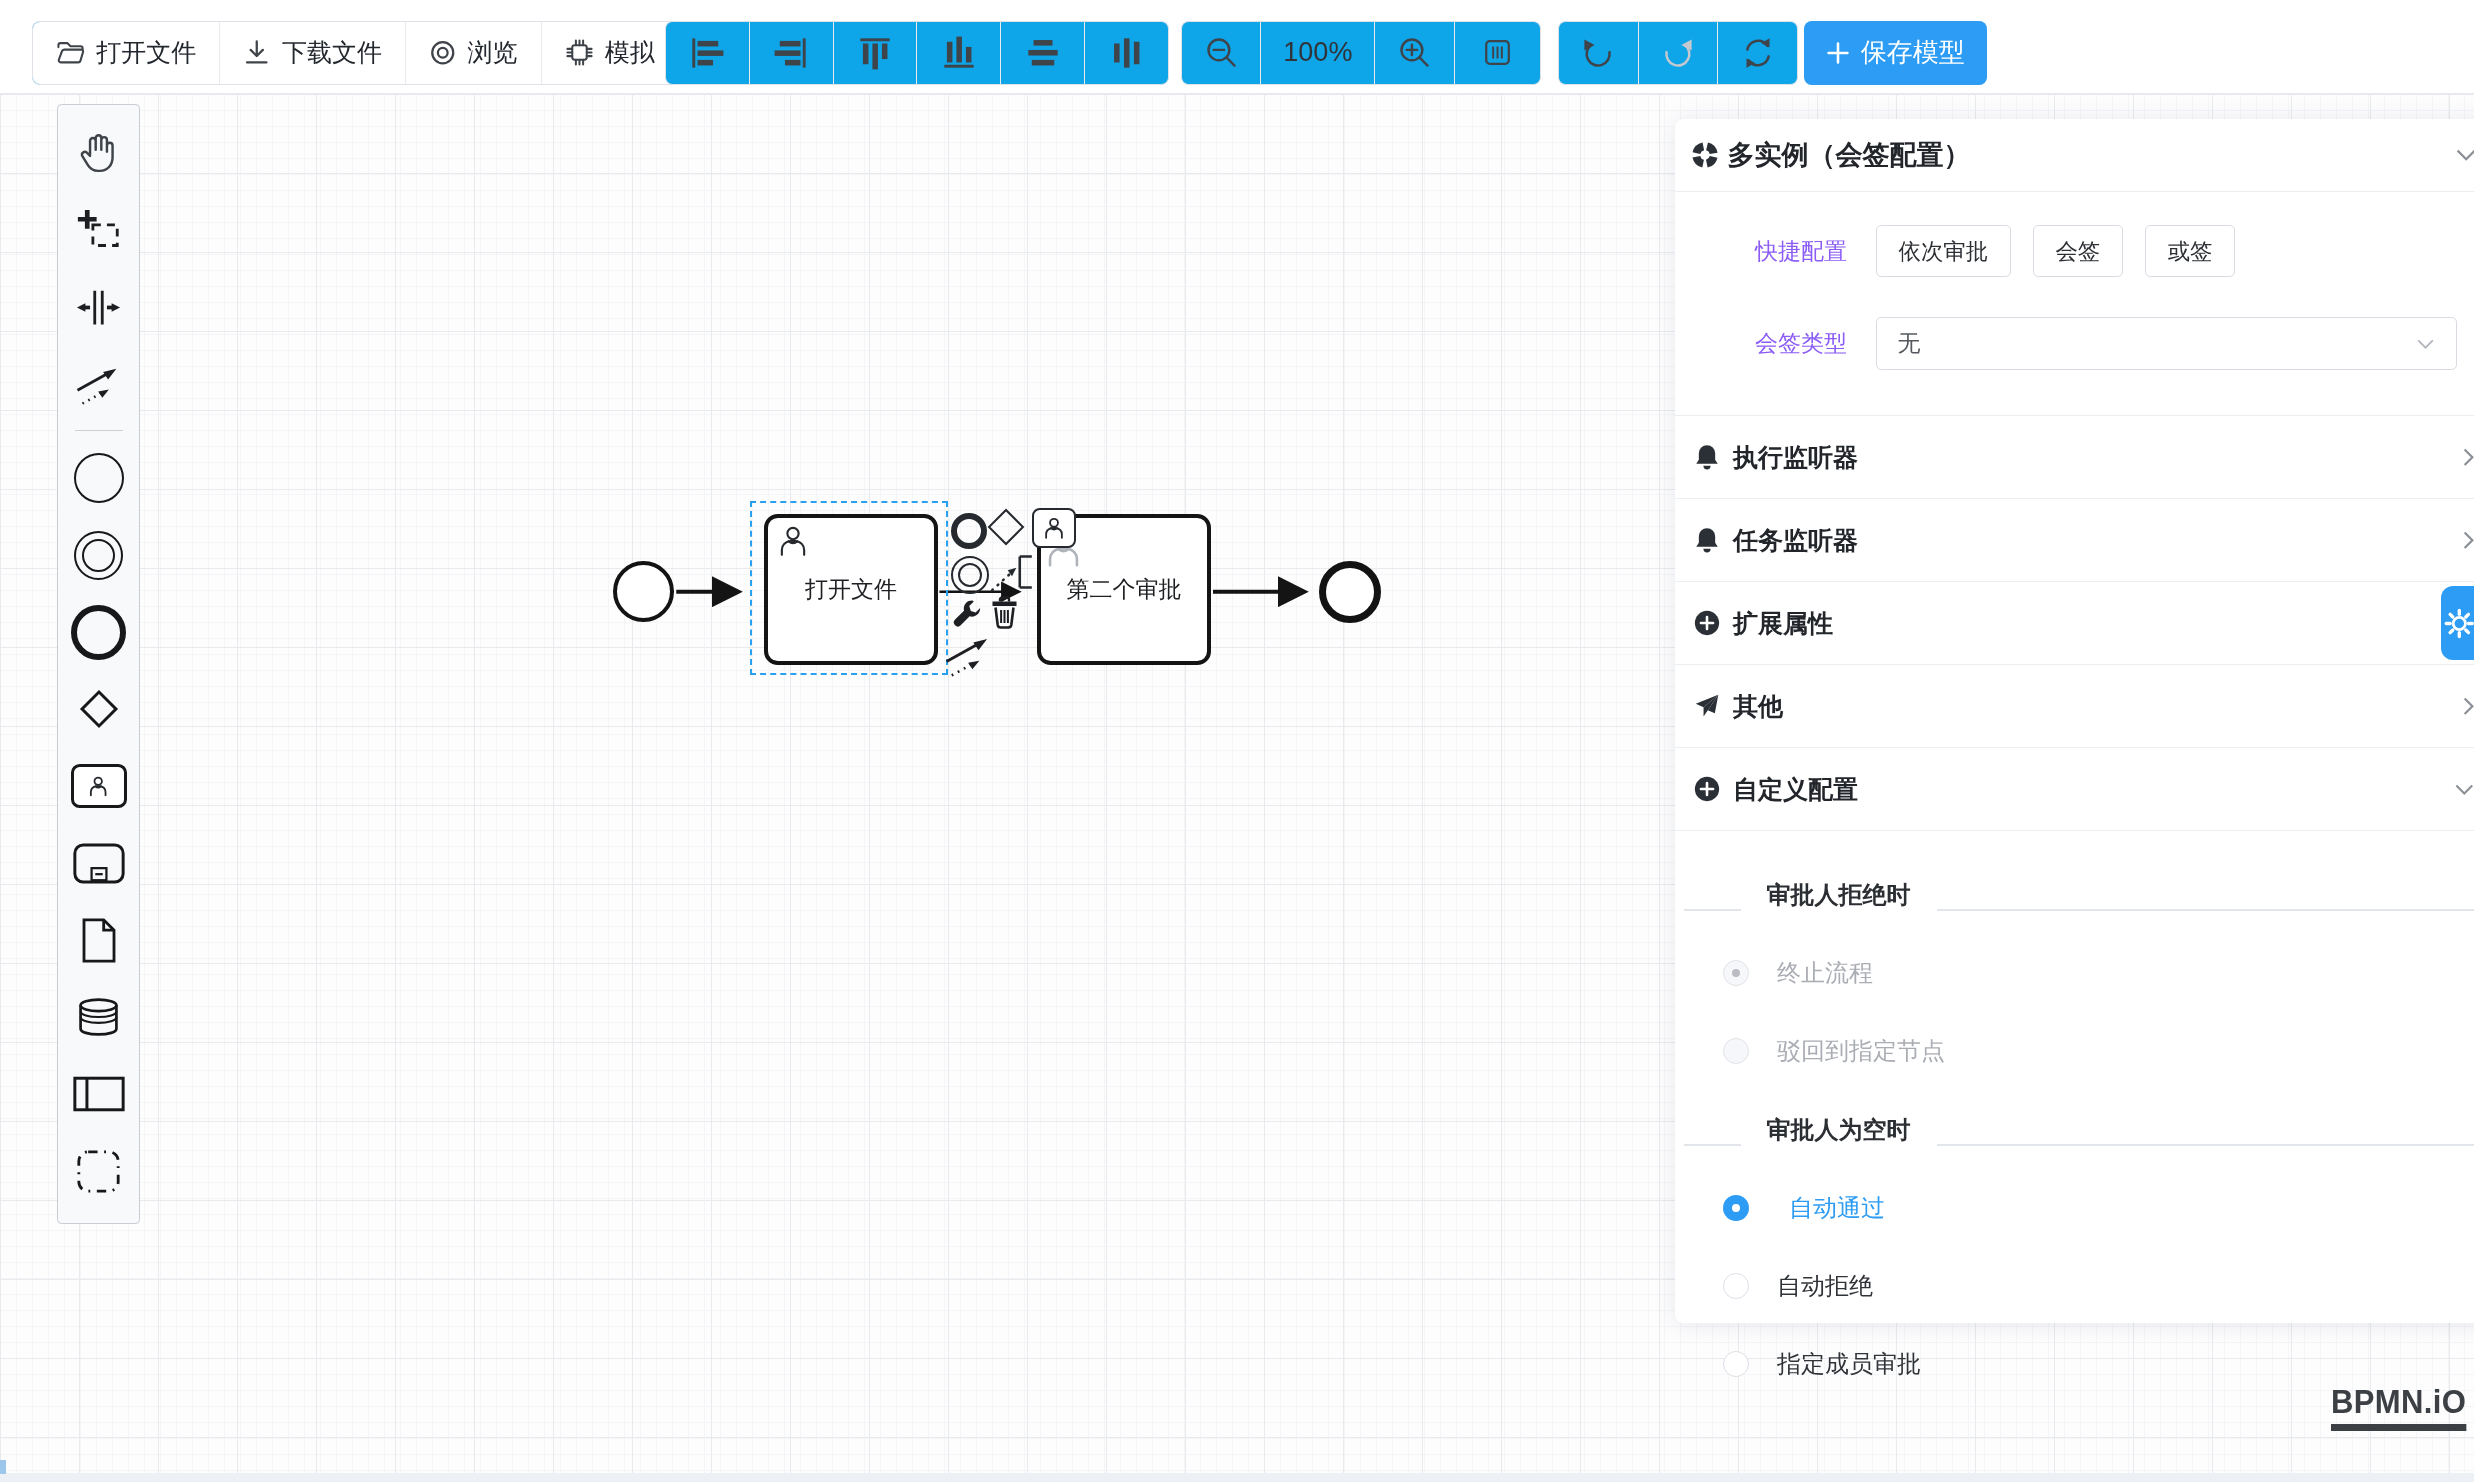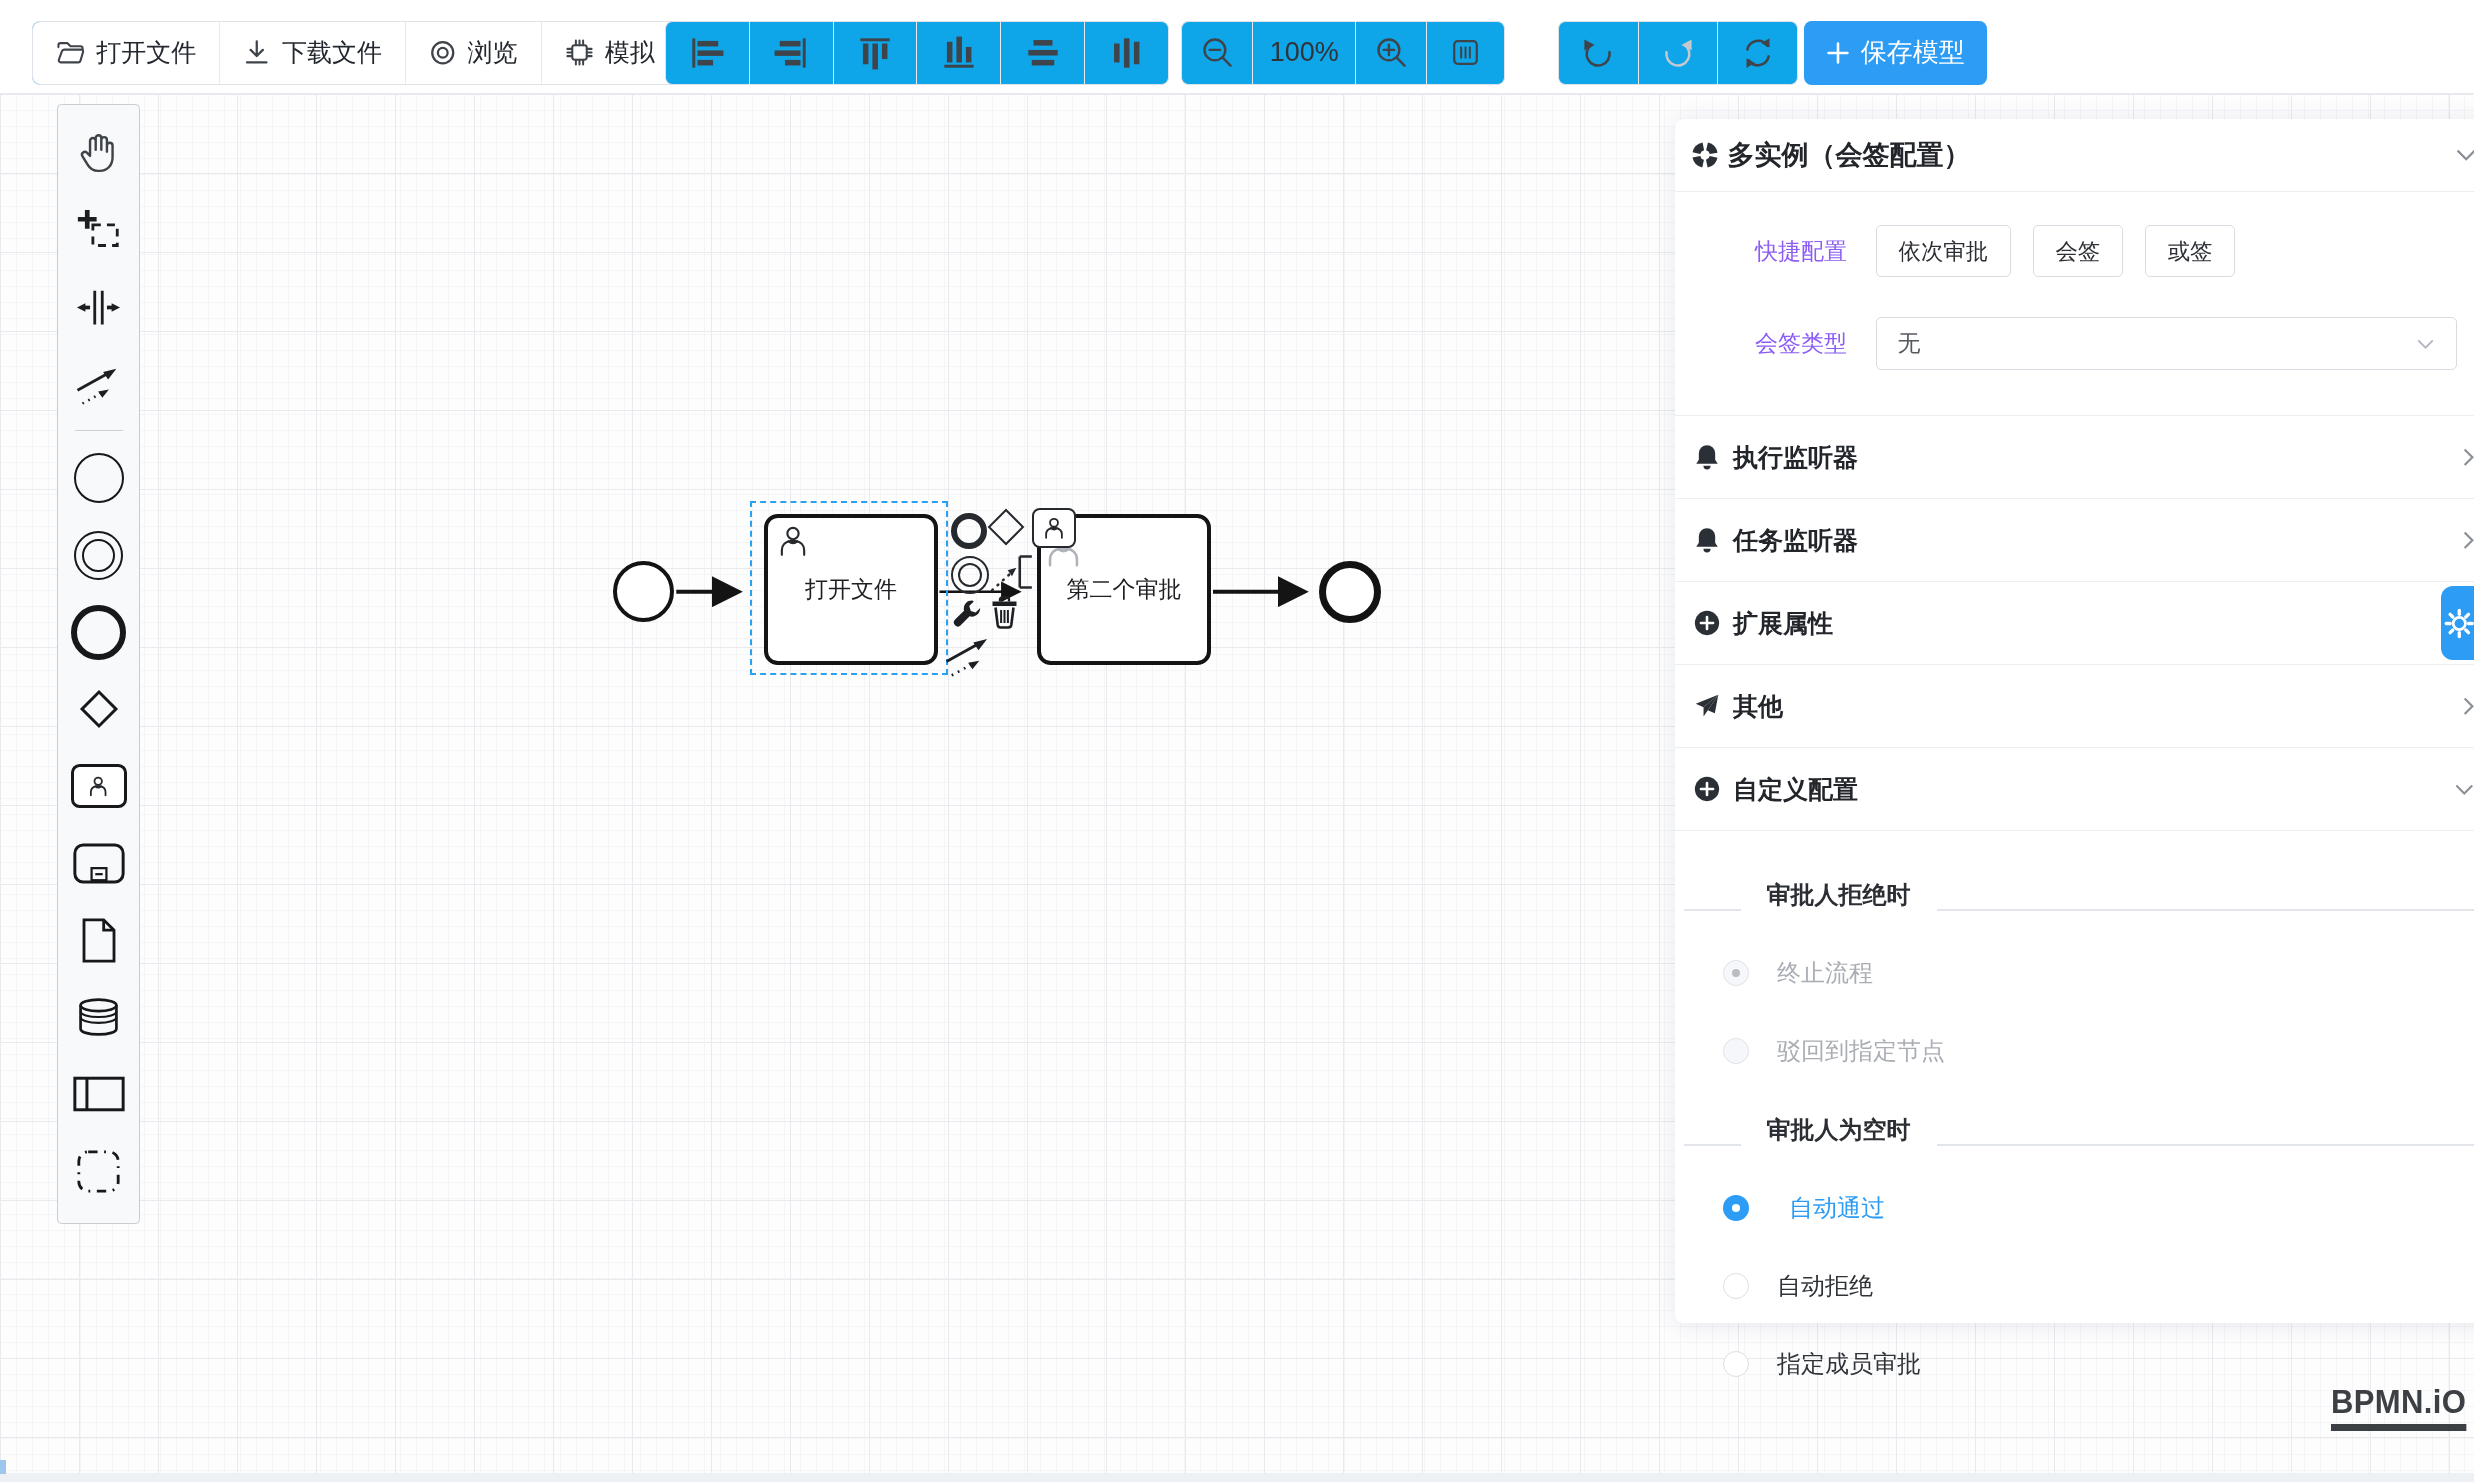--- a/index.html
+++ b/index.html
@@ -212,21 +212,21 @@
         <svg width="38" height="38" viewBox="0 0 44 44">
           <g fill="#3f444a">
               <rect x="7" y="11" width="6.4" height="22"></rect>
               <rect x="18.5" y="5" width="6.4" height="34"></rect>
               <rect x="30" y="9" width="6.4" height="26"></rect>
             </g>
         </svg>
       </div>
     </div>
 
-    <div class="tgroup" style="left:1175px;width:324px;">
+    <div class="tgroup" style="left:1175px;width:360px;">
       <div class="icbtn" style="width:79px;">
         <svg class="line-ic" width="33" height="33" viewBox="0 0 38 38" stroke-width="2.8">
           <circle cx="16" cy="16" r="12"></circle>
             <line x1="25" y1="25" x2="34" y2="34"></line>
             <line x1="10" y1="16" x2="22" y2="16"></line>
         </svg>
       </div>
       <div class="zoomtext icbtn" style="width:114px;">
         <span>100%</span>
       </div>

